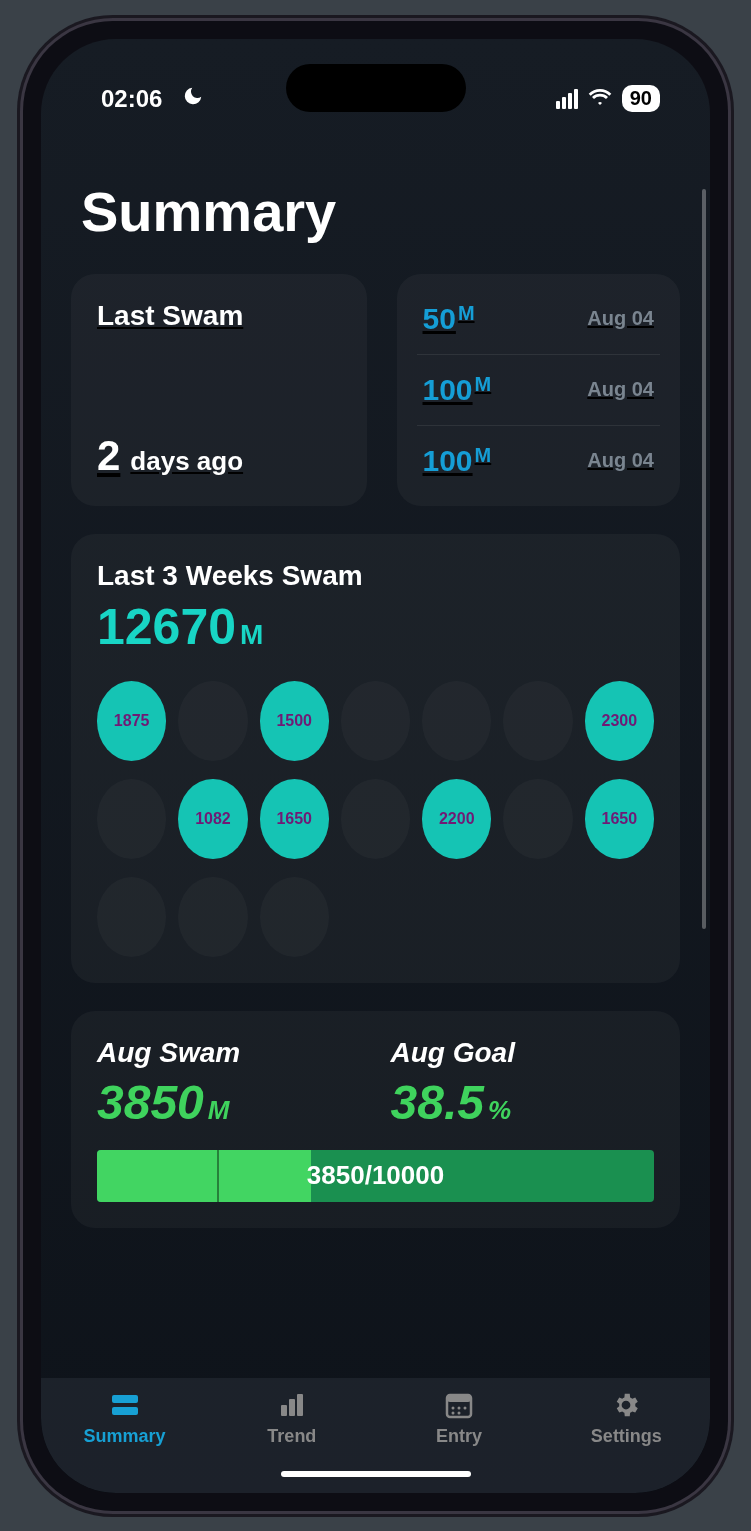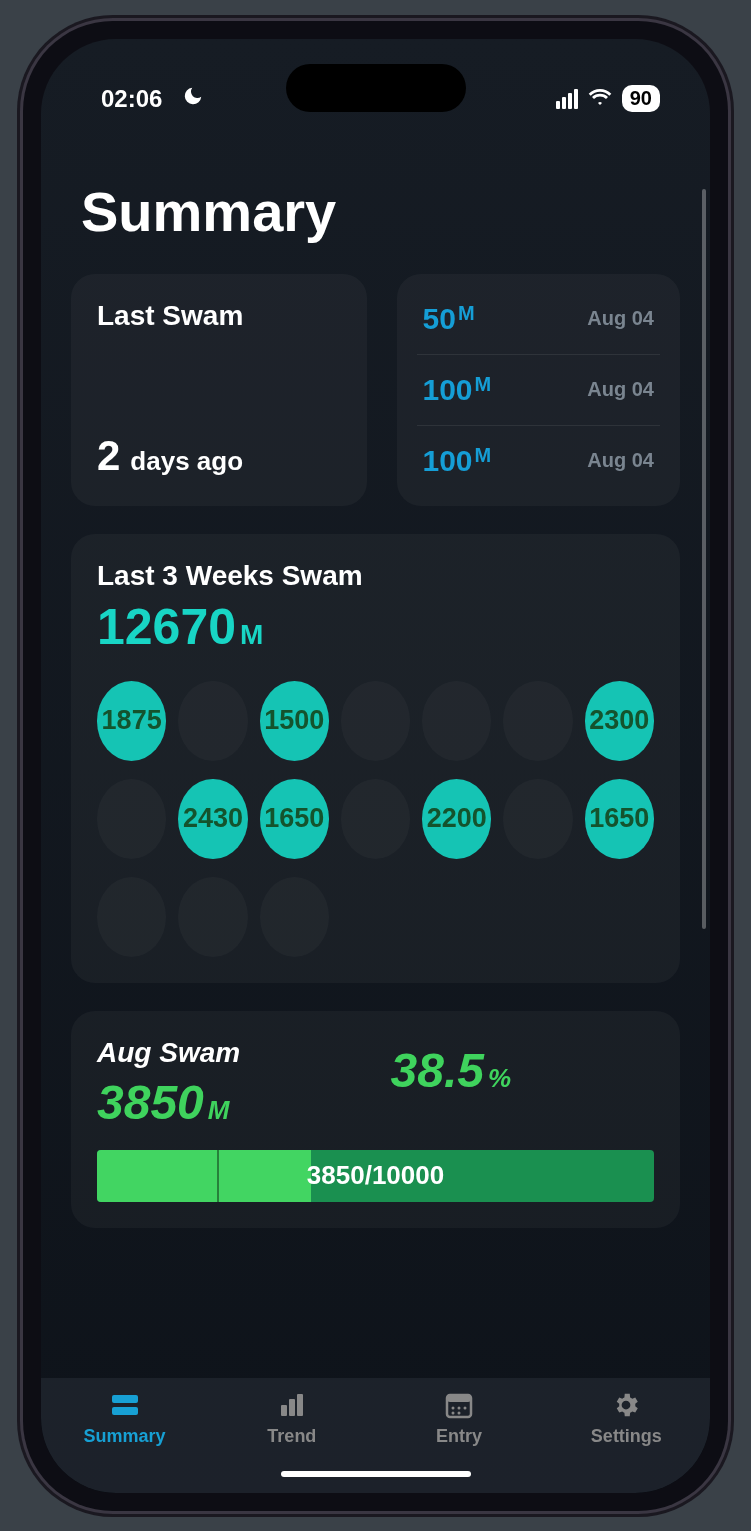--- a/index.html
+++ b/index.html
@@ -52,40 +52,40 @@
   .status-right { display: flex; align-items: center; gap: 10px; }
   .signal-bars { display: inline-flex; align-items: flex-end; gap: 2px; }
   .signal-bars span { width: 4px; background: #fff; border-radius: 1px; }
   .signal-bars span:nth-child(1){height:8px}.signal-bars span:nth-child(2){height:12px}.signal-bars span:nth-child(3){height:16px}.signal-bars span:nth-child(4){height:20px}
   .wifi-icon svg, .moon-icon svg { fill: #fff; }
   .battery-pill { display:inline-flex; align-items:center; background:#fff; color:#000; border-radius:10px; padding:2px 8px; font-size:20px; font-weight:700;justify-content:center; }
 
   .content { padding: 50px 30px 0; height: calc(100% - 90px - 115px); overflow: hidden; position: relative; }
   .page-title { color: #fff; font-size: 56px; font-weight: 800; margin-bottom: 30px; padding-left: 10px; }
 
-  .top-row { display: flex; gap: 30px; margin-bottom: 28px; }
+  .top-row { display: flex; gap: 30px; margin-bottom: 28px; text-decoration: underline; }
   .card { background: rgba(255,255,255,0.04); border-radius: 24px; padding: 26px; }
   .card-left { flex: 1; display: flex; flex-direction: column; justify-content: space-between; min-height: 230px; }
   .card-right { flex: 1; padding: 10px 20px; min-height: 230px; }
   .card-title { color: #fff; font-size: 28px; font-weight: 700; }
   .days-ago { color: #fff; font-size: 26px; font-weight: 600; display: flex; align-items: baseline; gap: 10px; }
   .days-ago .num { font-size: 42px; font-weight: 800; }
 
   .recent-row { display: flex; justify-content: space-between; align-items: center; padding: 18px 6px; border-bottom: 1px solid rgba(255,255,255,0.08); }
   .recent-row:last-child { border-bottom: none; }
   .recent-dist { color: #159ed6; font-size: 30px; font-weight: 700; display: flex; align-items: flex-start; }
   .recent-dist .unit { font-size: 20px; margin-left: 2px; }
   .recent-date { color: #7a8590; font-size: 20px; font-weight: 600; }
 
   .weeks-card { margin-bottom: 28px; }
   .weeks-total { color: #18d5c5; font-size: 50px; font-weight: 800; display:flex; align-items:baseline; margin-top:6px; }
   .weeks-total .unit { font-size: 28px; margin-left:4px; }
   .dots-grid { display: flex; flex-direction: column; gap: 18px; margin-top: 25px; }
   .dots-row { display: flex; gap: 12px; }
-  .dot { width: 80px; height: 80px; border-radius: 50%; background: rgba(255,255,255,0.03); display:flex; align-items:center; justify-content:center; color:#14532d; font-size:27px; font-weight:700;text-align:right; }
+  .dot { width: 80px; height: 80px; border-radius: 50%; background: rgba(255,255,255,0.03); display:flex; align-items:center; justify-content:center; color:#701a75; font-size:16px; font-weight:700;text-align:right; }
   .dot.active { background: #15c4b4; }
   .dot.empty-slot { background: transparent; }
 
   .month-card { padding: 26px; }
   .month-row { display: flex; gap: 30px; margin-bottom: 20px; }
   .month-col { flex: 1; font-style: italic; }
   .month-value { color: #3fd35d; font-size: 48px; font-weight: 800; display:flex; align-items:baseline; margin-top:6px; }
   .month-value .unit { font-size: 26px; margin-left:4px; }
   .progress-bar { height: 52px; background: #1a9050; border-radius: 4px; position: relative; overflow: hidden; display:flex; align-items:center; justify-content:center; }
   .progress-fill { position:absolute; left:0; top:0; bottom:0; background:#42d562; }
@@ -194,21 +194,21 @@
               <div class="dot active">1875</div>
               <div class="dot"></div>
               <div class="dot active">1500</div>
               <div class="dot"></div>
               <div class="dot"></div>
               <div class="dot"></div>
               <div class="dot active">2300</div>
             </div>
             <div class="dots-row">
               <div class="dot"></div>
-              <div class="dot active">2430</div>
+              <div class="dot active">1082</div>
               <div class="dot active">1650</div>
               <div class="dot"></div>
               <div class="dot active">2200</div>
               <div class="dot"></div>
               <div class="dot active">1650</div>
             </div>
             <div class="dots-row">
               <div class="dot"></div>
               <div class="dot"></div>
               <div class="dot"></div>
@@ -223,20 +223,21 @@
       <div class="card month-card">
         <div class="month-row">
           <div class="month-col">
             <div class="card-title">Aug Swam</div>
             <div class="month-value">
               <span>3850</span>
               <span class="unit">M</span>
             </div>
           </div>
           <div class="month-col">
+            <div class="card-title">Aug Goal</div>
             <div class="month-value">
               <span>38.5</span>
               <span class="unit">%</span>
             </div>
           </div>
         </div>
         <div class="progress-bar">
           <div class="progress-fill" id="progress-fill" style="width: 38.5%;"></div>
           <div class="progress-tick" id="progress-tick" style="left: 21.5%;"></div>
           <span class="progress-label">3850/10000</span>

